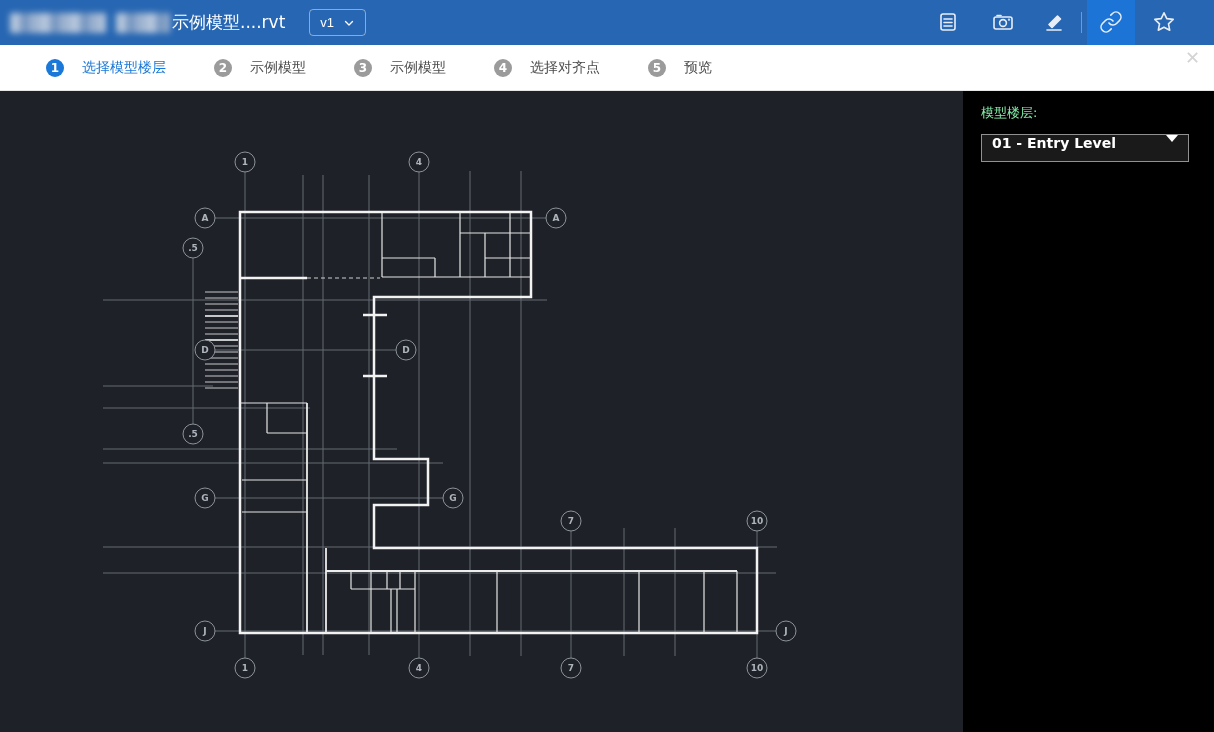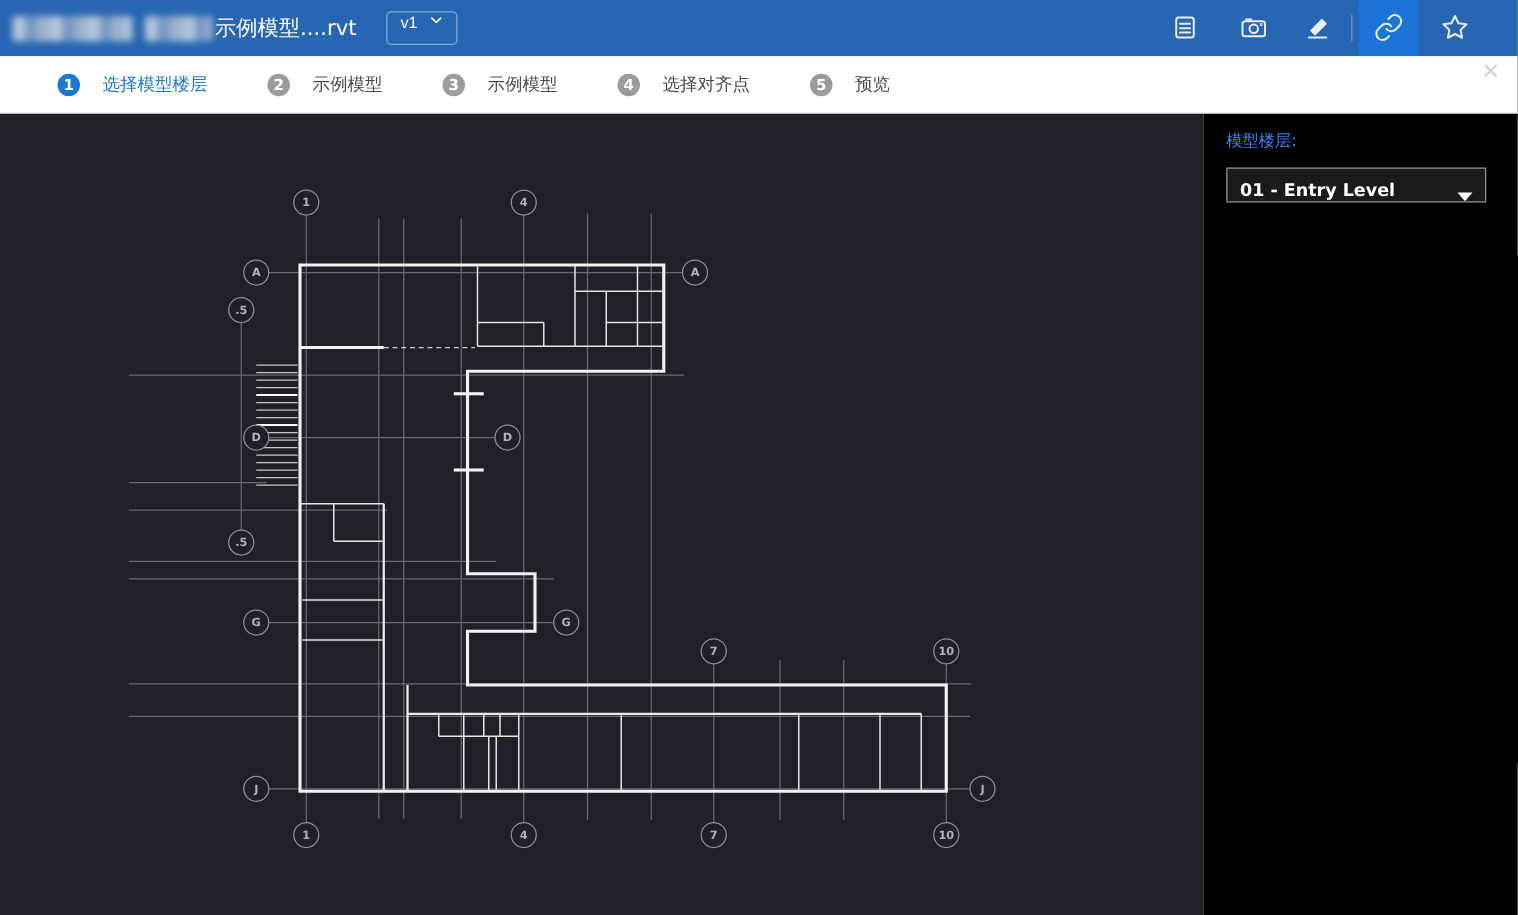--- a/index.html
+++ b/index.html
@@ -9,21 +9,21 @@
   
   .topbar { position:absolute; left:0; top:0; width:1214px; height:45px;
     background:#2766b2; display:flex; align-items:center; }
   .title-wrap { display:flex; align-items:center; margin-left:10px; }
   .blur-chunk { height:20px; border-radius:2px; filter:blur(3px); opacity:.8;
     background:repeating-linear-gradient(90deg,#d7dde6 0 10px,#8fa6c6 10px 20px,#bcc7d8 20px 30px);
   }
   .blur-a { width:96px; }
   .blur-b { width:54px; margin-left:10px; }
   .doc-title { color:#fff; font-size:17px; font-weight:normal; margin-left:2px; white-space:nowrap; }
-  .ver-btn { margin-left:24px; height:27px; padding:0 10px; display:flex; align-items:flex-start; gap:9px;
+  .ver-btn { margin-left:24px; height:27px; padding:0 10px; display:flex; align-items:center; gap:9px;
     border:1px solid rgba(255,255,255,.45); border-radius:4px; color:#fff; font-size:13px;
     background:transparent; cursor:pointer; }
   .topbar-icons { position:absolute; right:0; top:0; height:45px; width:300px; }
   .tb-icon { position:absolute; top:10px; width:24px; height:24px; }
   .tb-icon svg { width:24px; height:24px; stroke:#e9eef6; stroke-width:1.6; fill:none;
     stroke-linecap:round; stroke-linejoin:round; }
   .tb-sep { position:absolute; left:167px; top:12px; width:1px; height:21px; background:rgba(255,255,255,.35); }
   .active-cell { position:absolute; left:173px; top:0; width:48px; height:45px; background:#1b74d6; }
   .active-cell .tb-icon { left:12px; }
 
@@ -37,23 +37,23 @@
   .step.active .step-num { background:#1a78d8; }
   .step.active .step-label { color:#1a78d8; }
   .wizard-close { position:absolute; right:14px; top:50%; transform:translateY(-50%);
     font-size:18px; color:#d4d4d4; cursor:pointer; line-height:1; }
 
   
   .canvas { position:absolute; left:0; top:91px; width:963px; height:641px; background:#1e2127; }
 
   
   .panel { position:absolute; left:963px; top:91px; width:251px; height:641px; background:#000; }
-  .panel-label { position:absolute; left:18px; top:13px; color:#3b82f6; font-size:13px; }
+  .panel-label { position:absolute; left:18px; top:13px; color:#86efac; font-size:13px; }
   .dropdown { position:absolute; left:18px; top:43px; width:208px; height:28px;
-    background:#1a1a1a; border:1px solid #919191; display:flex; align-items:flex-end;
+    background:#1a1a1a; border:1px solid #919191; display:flex; align-items:flex-start;
     padding:0 10px; cursor:pointer; }
   .dropdown-value { color:#fff; font-size:14px; font-weight:600; flex:1; white-space:nowrap; }
   .dd-caret { width:0; height:0; border-left:6px solid transparent; border-right:6px solid transparent;
     border-top:7px solid #fff; }
 </style>
 </head>
 <body>
 
 <div class="topbar">
   <div class="title-wrap">

